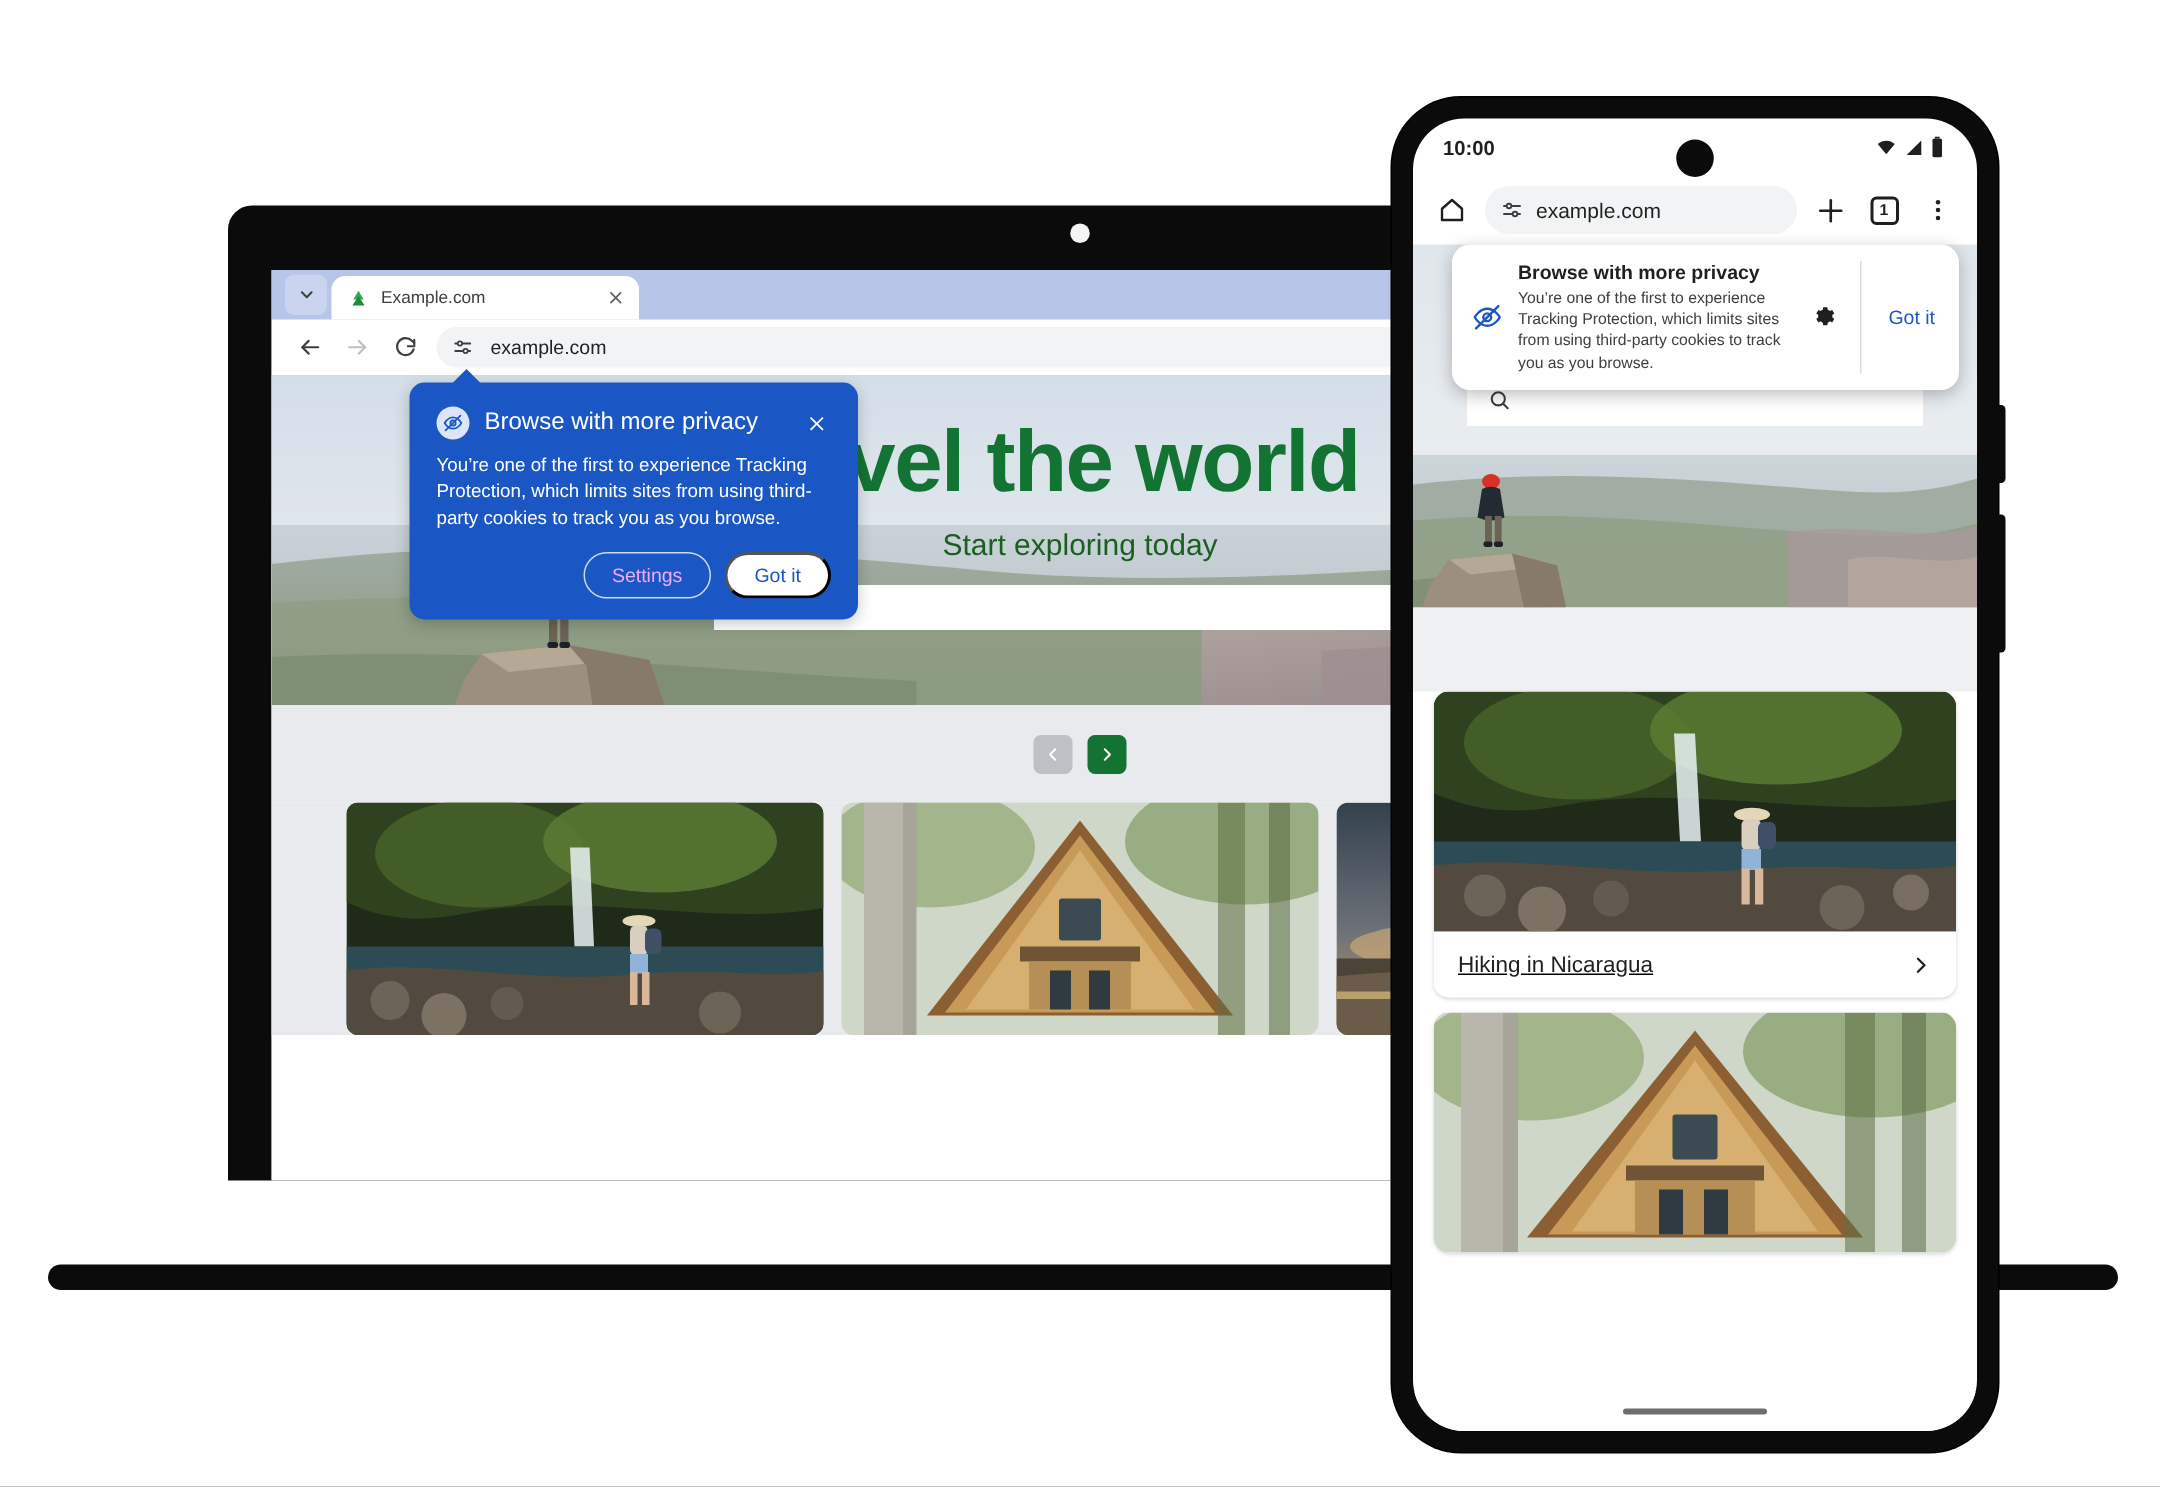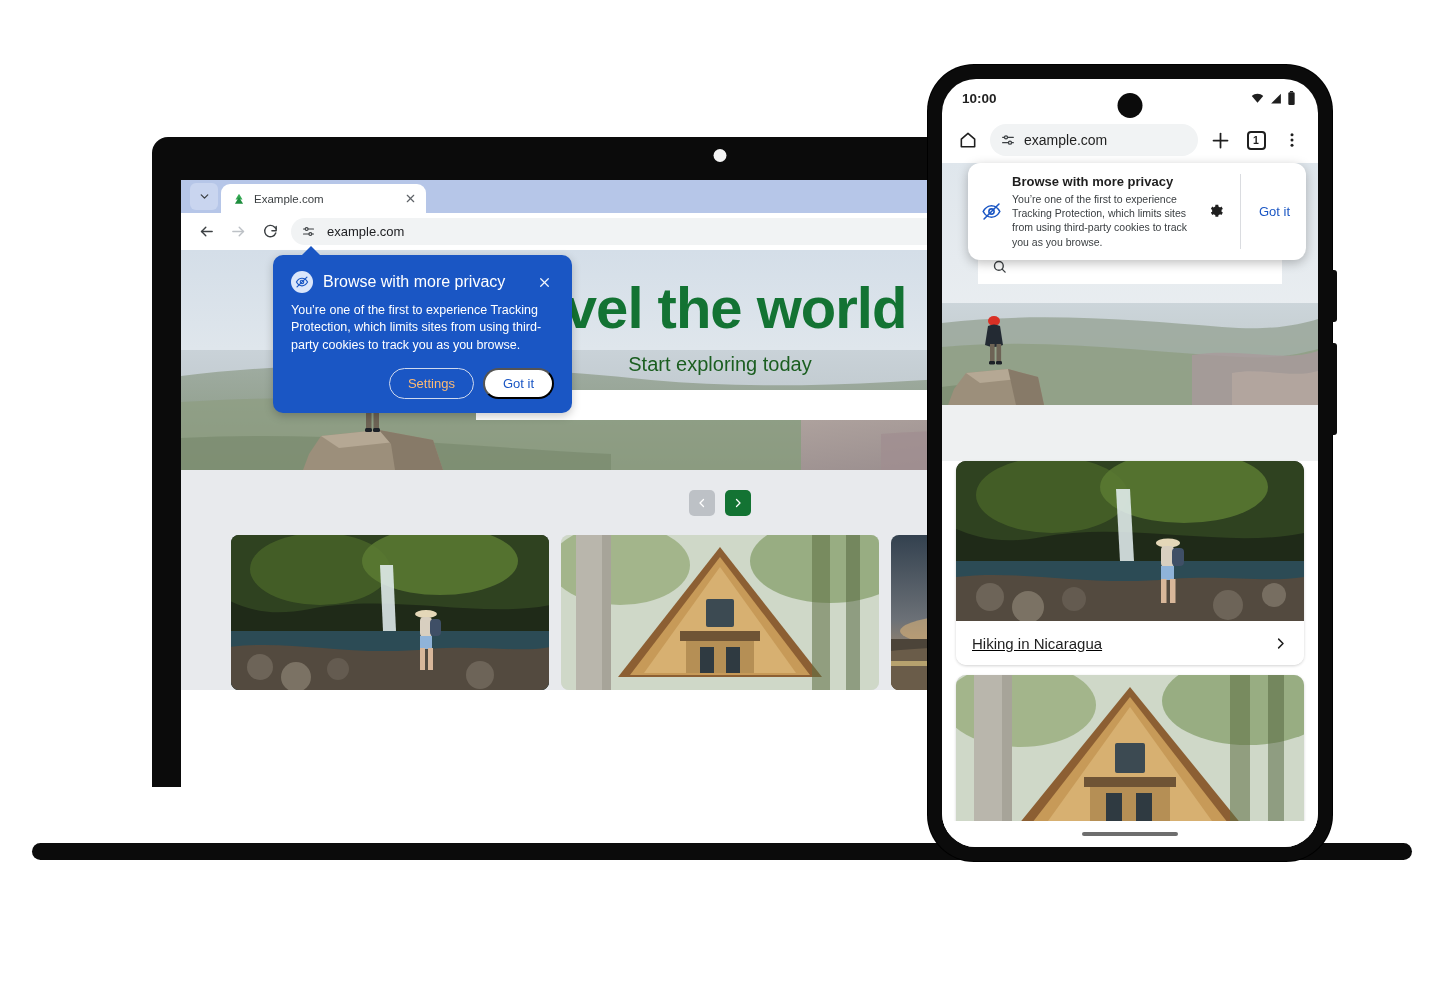--- a/index.html
+++ b/index.html
@@ -115,21 +115,21 @@
   .cards {
     background: #e8eaed; height: 155px;
     display: flex; gap: 12px; padding: 0 50px;
   }
   .card {
     flex: 1; border-radius: 8px; overflow: hidden; position: relative;
     background: #d9d9d9;
   }
 
   
-  .phone { position: absolute; left: 928px; top: 65px; width: 404px; height: 796px; }
+  .phone { position: absolute; left: 928px; top: 65px; width: 404px; height: 903px; }
   .phone-body {
     position: absolute; inset: 0;
     background: #0b0b0b; border-radius: 46px;
     box-shadow: 0 0 0 1px #000;
   }
   .phone-side {
     position: absolute; left: 403px; background: #0b0b0b; width: 6px; border-radius: 0 3px 3px 0;
   }
   .phone-side.a { top: 205px; height: 52px; }
   .phone-side.b { top: 278px; height: 92px; }
@@ -213,21 +213,21 @@
   .bubble-head { display: flex; align-items: center; gap: 10px; }
   .bubble-eye {
     width: 22px; height: 22px; border-radius: 50%; background: #dbe6fb;
     display: flex; align-items: center; justify-content: center; flex: none;
   }
   .bubble-title { font-size: 16px; font-weight: 500; flex: 1; }
   .bubble-x { font-size: 15px; opacity: .95; line-height: 1; padding: 2px 3px; }
   .bubble-body { font-size: 12.5px; line-height: 1.38; margin: 9px 0 0 0; }
   .bubble-actions { display: flex; justify-content: flex-end; gap: 9px; margin-top: 14px; }
   .btn-outline {
-    border: 1px solid #cfd9ee; color: #fdba74; background: transparent;
+    border: 1px solid #cfd9ee; color: #f0abfc; background: transparent;
     border-radius: 16px; padding: 3px 18px; font-size: 13px;
   }
   .btn-filled {
     background: #fff; color: #1a56c4;
     border-radius: 16px; padding: 6px 18px; font-size: 13px;
   }
 
   .ph-bubble {
     position: absolute; left: 26px; right: 12px; top: 84px;
     background: #fff; border-radius: 12px; padding: 11px 8px 11px 10px;

